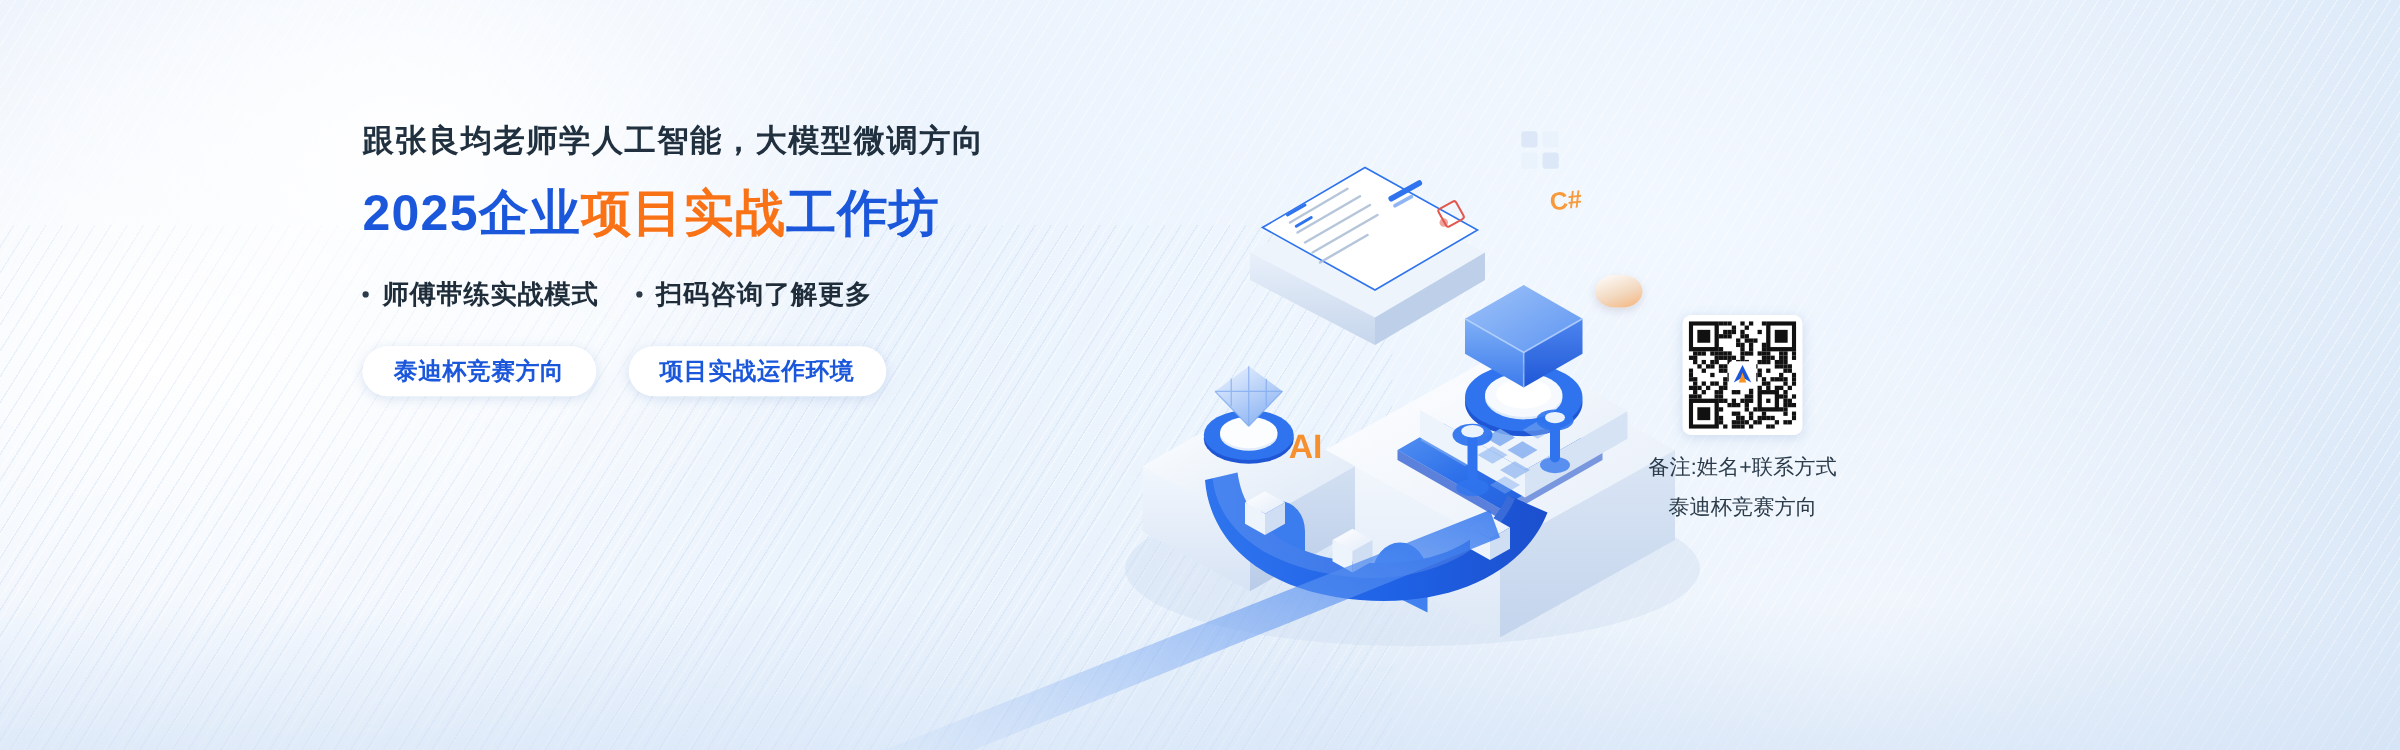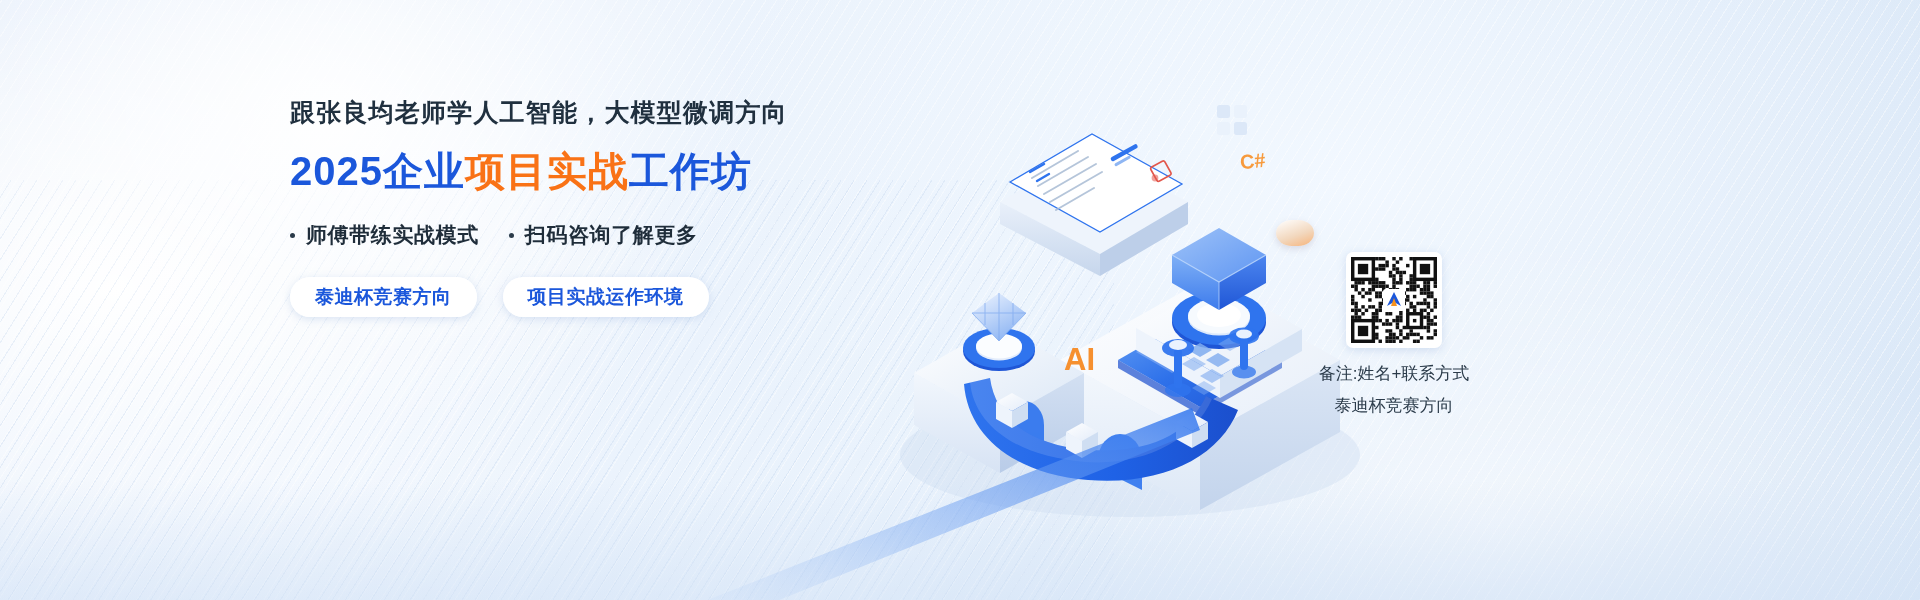--- a/index.html
+++ b/index.html
@@ -108,21 +108,21 @@
   .iso { position:absolute; }
 
   
   .base-big { left:160px; top:140px; }
   
   .base-sm { left:20px; top:185px; }
 
   .deco-txt {
     position:absolute; font-weight:800; color:#f79544; pointer-events:none;
   }
-  .deco-ai  { left:184px; top:272px; font-size:31px; color:#f6902f; }
+  .deco-ai  { left:151px; top:272px; font-size:27px; color:#f6902f; }
   .deco-cs  { left:360px; top:80px;  font-size:20px; color:#f79a3c; transform:rotate(-6deg); }
 
   .deco-cross {
     position:absolute; left:335px; top:33px; width:34px; height:34px;
   }
   .deco-pill3d {
     position:absolute; left:396px; top:150px; width:38px; height:26px;
     border-radius:50%/60%;
     background:linear-gradient(160deg,#ffffff 0%,#f2d7bd 58%,#f6b37a 100%);
     box-shadow:0 3px 7px rgba(150,140,160,.25);

